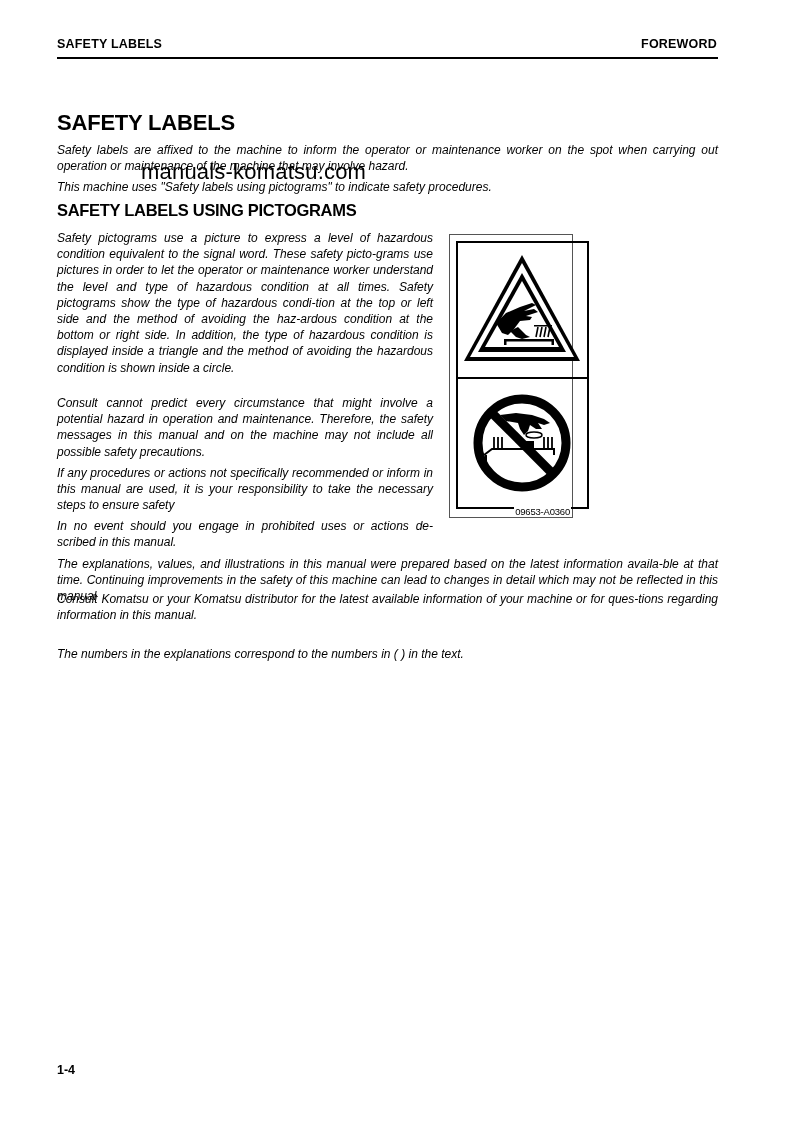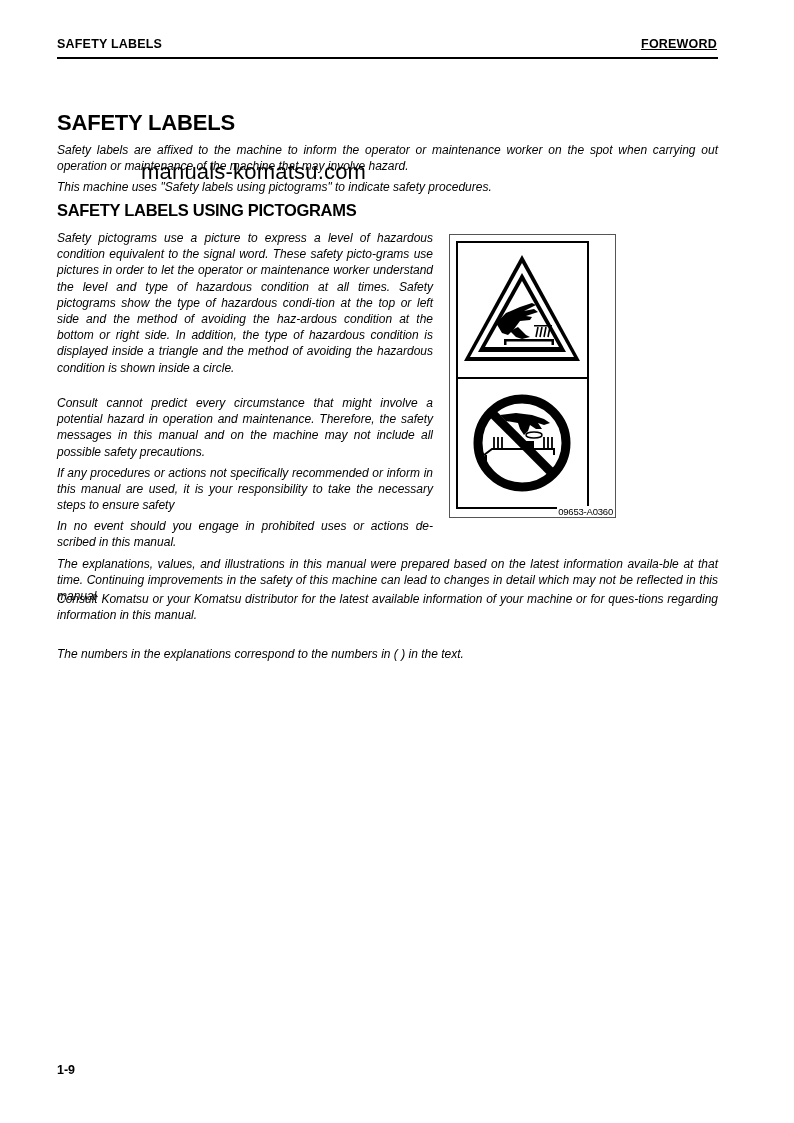--- a/index.html
+++ b/index.html
@@ -1,34 +1,34 @@
 <!DOCTYPE html>
 <html><head>
 <meta charset="utf-8">
 <style>
   html, body { margin: 0; padding: 0; background: #ffffff; }
   body { width: 794px; height: 1123px; position: relative; overflow: hidden;
          font-family: "Liberation Sans", "DejaVu Sans", sans-serif; color: #000; }
   .page-header { position: absolute; left: 57px; top: 37px; width: 660px; height: 16px;
                  font-weight: bold; font-size: 12.5px; letter-spacing: 0.2px; }
   .page-header .left { position: absolute; left: 0; top: 0; }
-  .page-header .right { position: absolute; right: 0; top: 0; text-decoration: underline; }
+  .page-header .right { position: absolute; right: 0; top: 0; }
   .header-rule { position: absolute; left: 57px; top: 57px; width: 661px; height: 2px; background: #000; }
 
   .h1 { position: absolute; left: 57px; top: 110px; font-size: 22px; font-weight: bold; letter-spacing: -0.2px; }
   .h2 { position: absolute; left: 57px; top: 201px; font-size: 16.5px; font-weight: bold; letter-spacing: -0.3px; }
 
   .para { position: absolute; font-size: 12px; line-height: 16.2px; margin: 0; font-style: italic; }
   .full { left: 57px; width: 661px; text-align: justify; }
   .col  { left: 57px; width: 376px; text-align: justify; }
 
   .watermark { position: absolute; left: 141px; top: 159px; font-size: 22px; color: #000;
                font-family: "Liberation Sans", sans-serif; letter-spacing: 0.2px; }
 
-  .figure { position: absolute; left: 449px; top: 234px; width: 167px; height: 284px;
+  .figure { position: absolute; left: 449px; top: 234px; width: 124px; height: 284px;
             border: 1.5px solid #555; box-sizing: border-box; background: #fff; }
   .figure .inner { position: absolute; left: 6px; top: 6px; width: 133px; height: 268px;
                    border: 2.5px solid #000; box-sizing: border-box; }
   .figure .divider { position: absolute; left: 0; top: 134px; width: 100%; height: 1.5px; background: #000; }
   .figure svg { position: absolute; }
   .figure .code { position: absolute; right: 1px; bottom: 0px; font-size: 9.5px; background: #fff;
                   padding: 0 1px; letter-spacing: -0.2px; }
 
   .page-num { position: absolute; left: 57px; top: 1063px; font-size: 12.5px; font-weight: bold; }
 </style>
@@ -87,13 +87,13 @@
       <line x1="33" y1="33" x2="95" y2="95" stroke="#000" stroke-width="9"></line>
     </svg>
   </div>
   <span class="code">09653-A0360</span>
 </div>
 
 <p class="para full" style="top:556px;">The explanations, values, and illustrations in this manual were prepared based on the latest information availa-ble at that time. Continuing improvements in the safety of this machine can lead to changes in detail which may not be reflected in this manual</p>
 <p class="para full" style="top:591px;">Consult Komatsu or your Komatsu distributor for the latest available information of your machine or for ques-tions regarding information in this manual.</p>
 <p class="para full" style="top:646px;">The numbers in the explanations correspond to the numbers in ( ) in the text.</p>
 
-<div class="page-num">1-9</div>
+<div class="page-num">1-4</div>
 
 </body></html>

